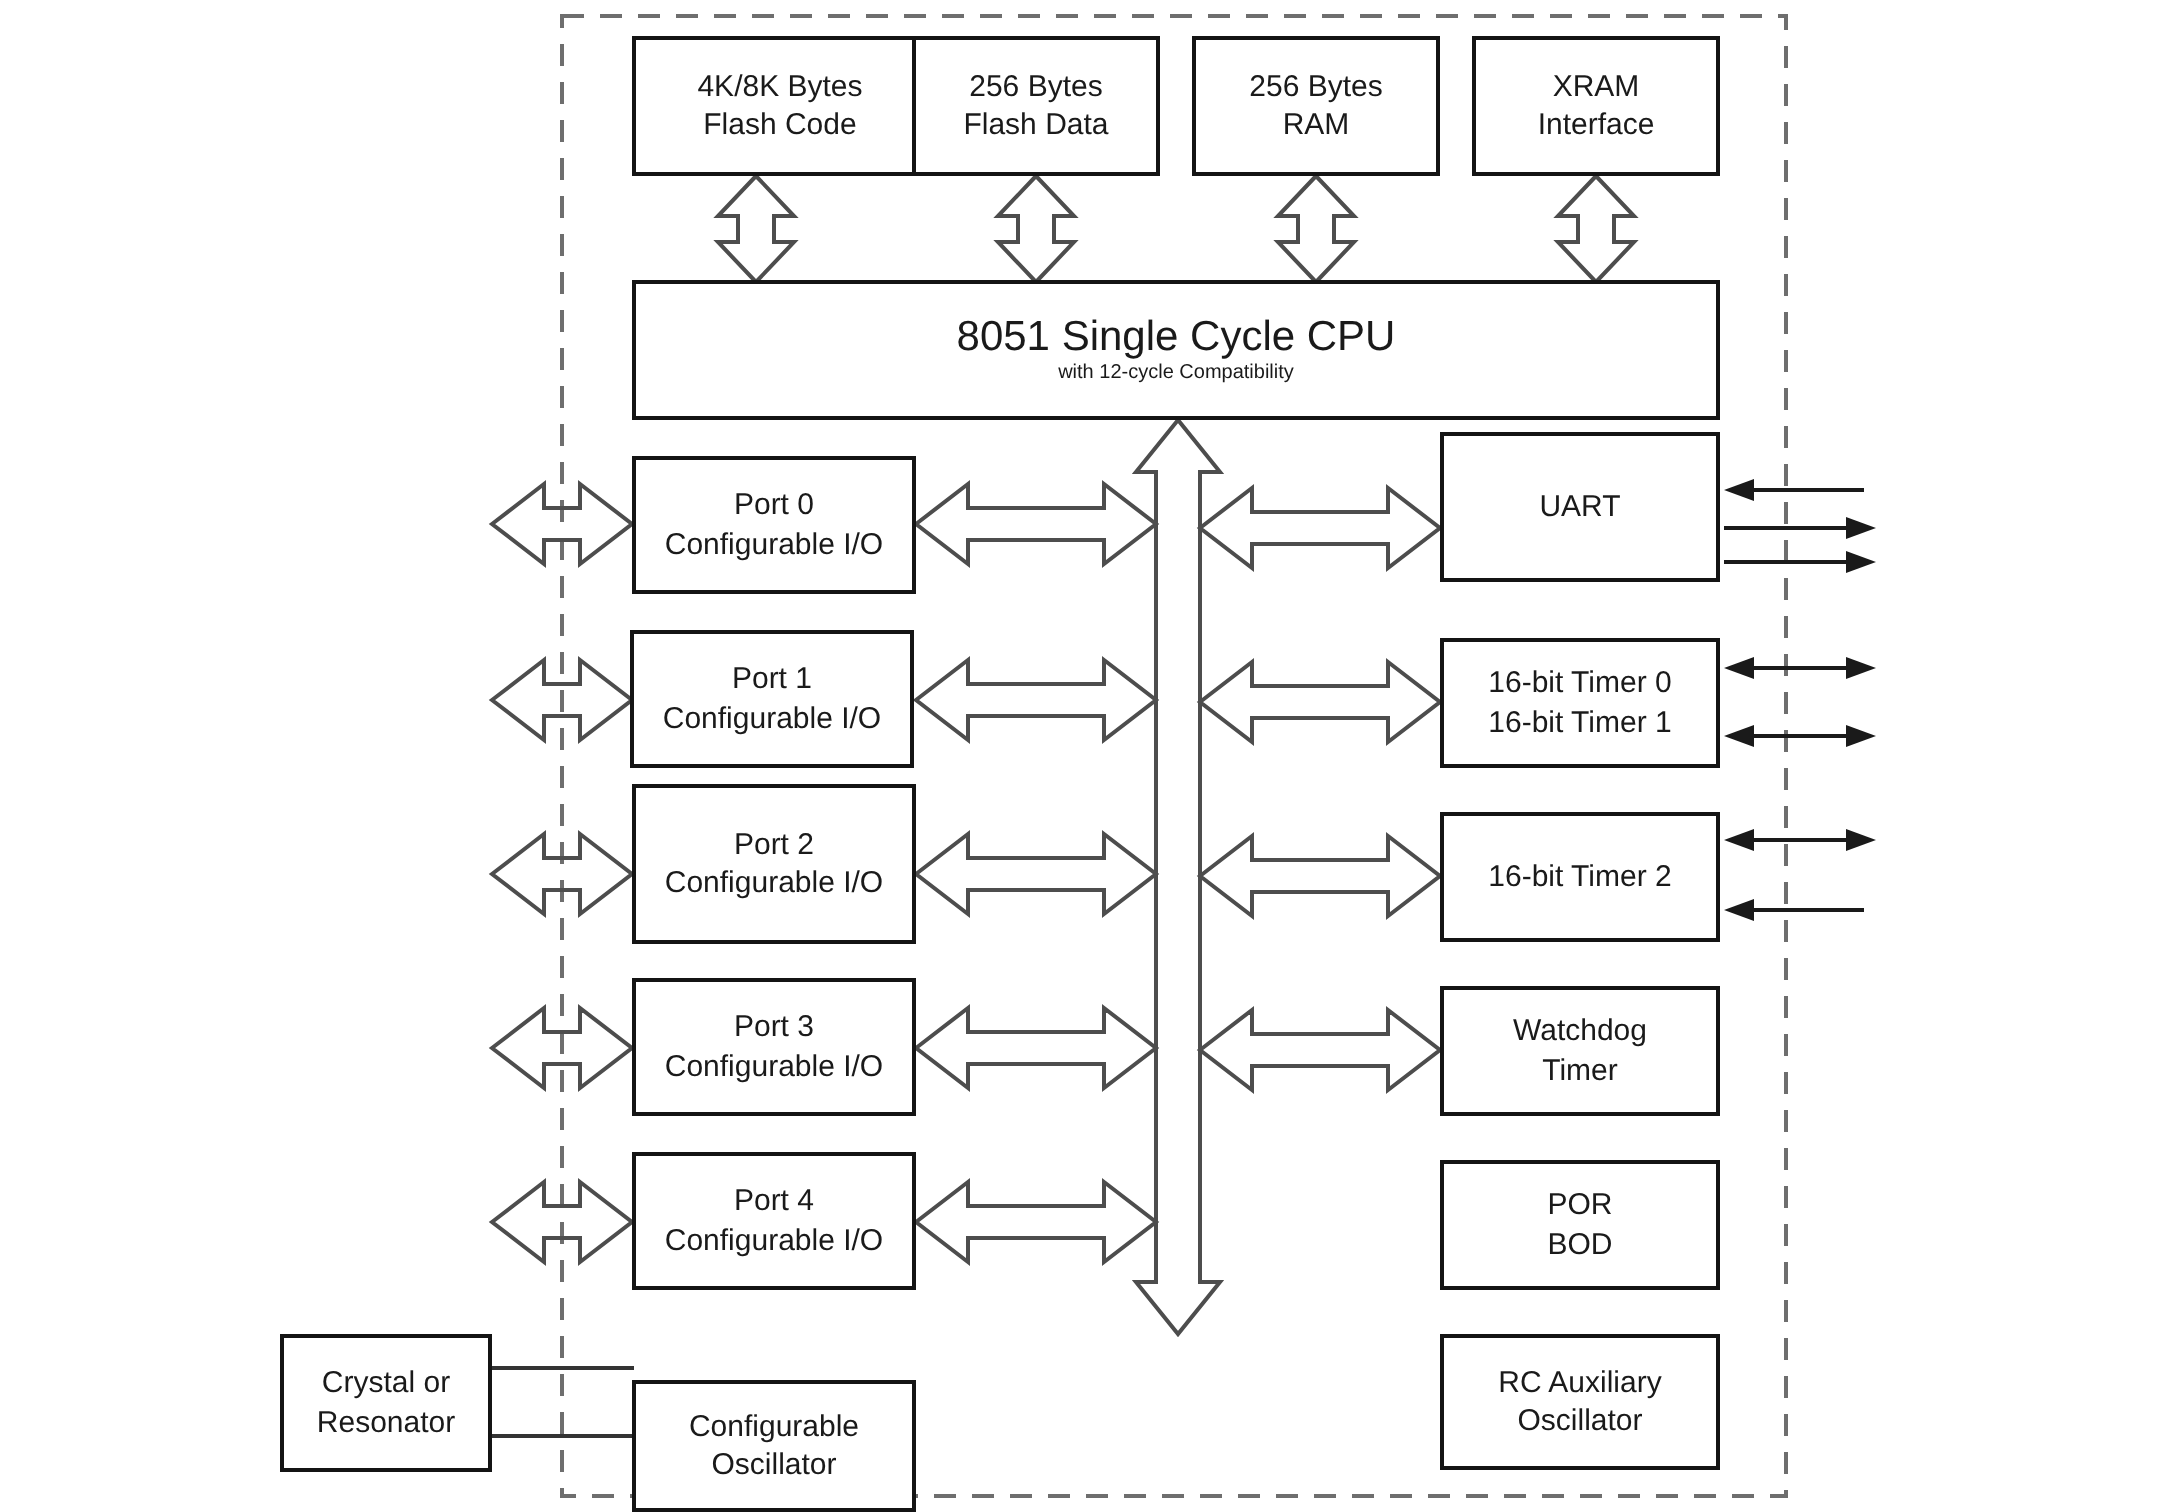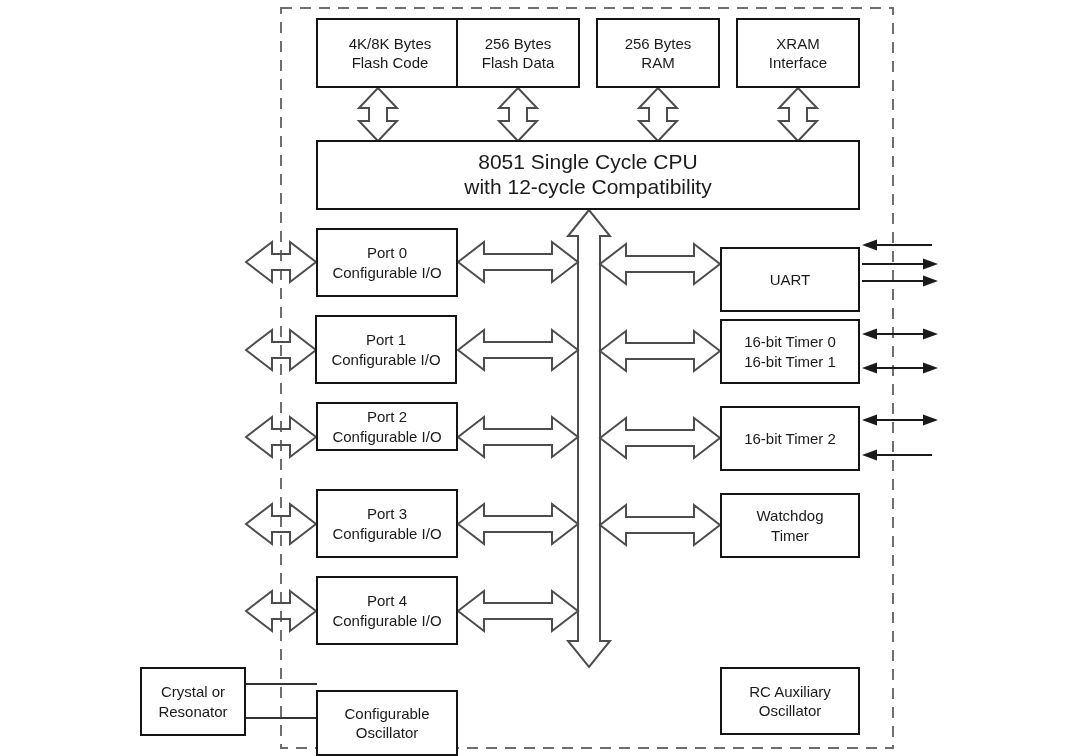--- a/index.html
+++ b/index.html
@@ -29,29 +29,29 @@
     color:#1a1a1a;
   }
   
   .b-flash{left:316px;top:18px;width:148px;height:70px;}
   .b-fdata{left:456px;top:18px;width:124px;height:70px;}
   .b-ram  {left:596px;top:18px;width:124px;height:70px;}
   .b-xram {left:736px;top:18px;width:124px;height:70px;}
   
   .b-cpu{left:316px;top:140px;width:544px;height:70px;flex-direction:column;}
   .cpu-title{font-size:21px;line-height:1.15;}
-  .cpu-subtitle{font-size:21px;line-height:1.2;}
+  .cpu-subtitle{font-size:10px;line-height:1.2;}
   
   .b-port0{left:316px;top:228px;width:142px;height:69px;}
   .b-port1{left:315px;top:315px;width:142px;height:69px;}
-  .b-port2{left:316px;top:402px;width:142px;height:49px;justify-content:center;}
+  .b-port2{left:316px;top:392px;width:142px;height:80px;justify-content:center;}
   .b-port3{left:316px;top:489px;width:142px;height:69px;}
   .b-port4{left:316px;top:576px;width:142px;height:69px;}
   
-  .b-uart {left:720px;top:247px;width:140px;height:65px;}
+  .b-uart {left:720px;top:216px;width:140px;height:75px;}
   .b-t01  {left:720px;top:319px;width:140px;height:65px;}
   .b-t2   {left:720px;top:406px;width:140px;height:65px;}
   .b-wdt  {left:720px;top:493px;width:140px;height:65px;}
   .b-por  {left:720px;top:580px;width:140px;height:65px;}
   .b-rc   {left:720px;top:667px;width:140px;height:68px;}
   
   .b-osc {left:316px;top:667px;width:142px;height:66px;margin-top:23px;}
   .b-xtal{left:140px;top:667px;width:106px;height:69px;}
 </style>
 </head>
@@ -182,20 +182,24 @@
     <span class="box-label">16-bit Timer 0
 16-bit Timer 1</span>
   </div>
   <div class="box b-t2">
     <span class="box-label">16-bit Timer 2</span>
   </div>
   <div class="box b-wdt">
     <span class="box-label">Watchdog
 Timer</span>
   </div>
+  <div class="box b-por">
+    <span class="box-label">POR
+BOD</span>
+  </div>
   <div class="box b-rc">
     <span class="box-label">RC Auxiliary
 Oscillator</span>
   </div>
 
   <div class="box b-osc">
     <span class="box-label">Configurable
 Oscillator</span>
   </div>
   <div class="box b-xtal">

